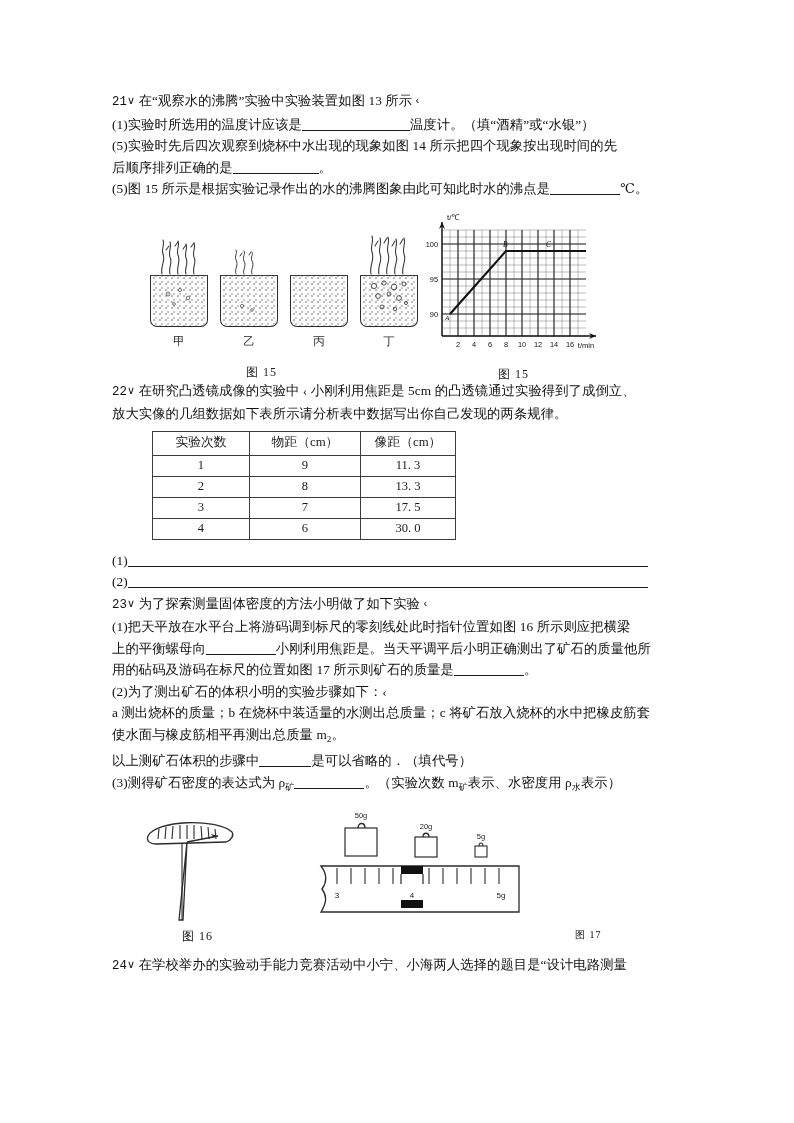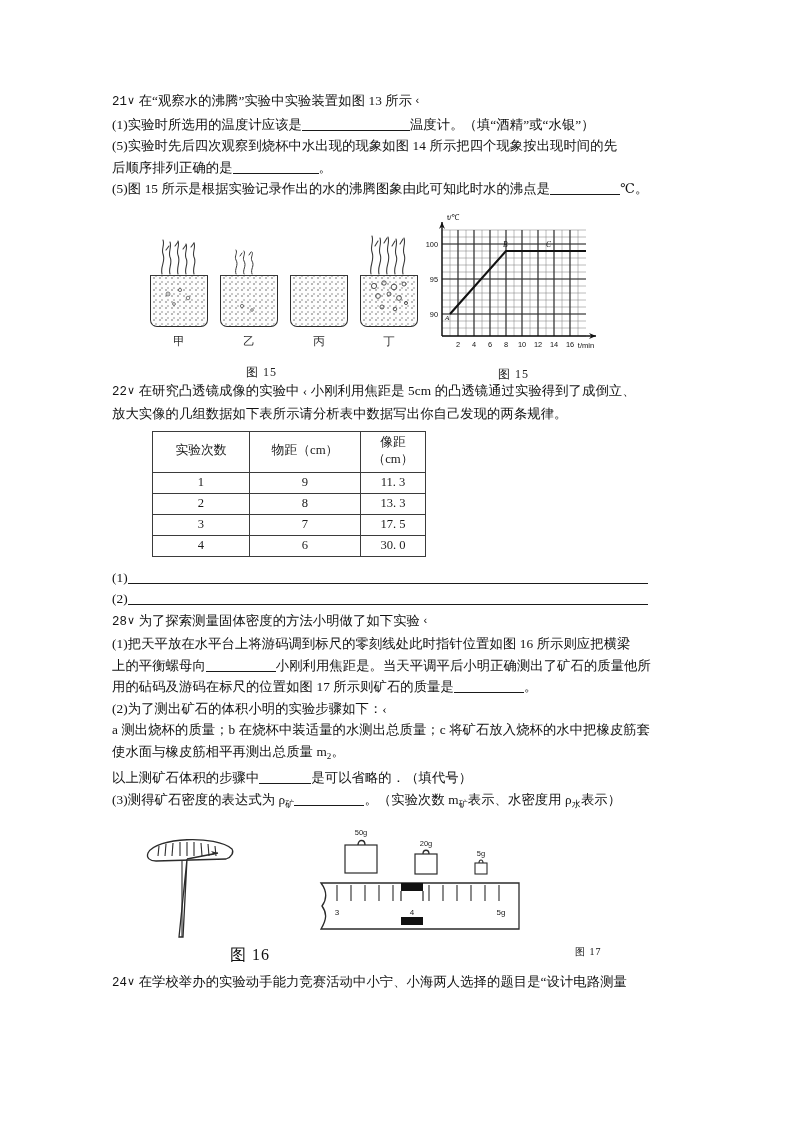--- a/index.html
+++ b/index.html
@@ -126,21 +126,21 @@
   }
   .graph svg { display: block; }
 
   
   .tbl-wrap {
     margin-top: 6px;
     margin-left: 40px;
   }
   table.data {
     border-collapse: collapse;
-    width: 274px;
+    width: 304px;
     font-size: 12.6px;
     padding-left: 8px;
   }
   table.data th, table.data td {
     border: 1px solid #3b3b3b;
     text-align: center;
     padding: 2px 0 3px 0;
     font-weight: normal;
     color: #1a1a1a;
   }
@@ -151,21 +151,21 @@
 
   
   .figrow2 {
     position: relative;
     height: 140px;
     margin-top: 10px;
   }
   .fig16 { position: absolute; left: 30px; top: 0; width: 140px; height: 135px; }
   .fig17 { position: absolute; left: 195px; top: 0; width: 300px; height: 135px; }
   .fig16 svg, .fig17 svg { display: block; }
-  .cap16 { position: absolute; left: 40px; top: 120px; font-size: 16px; letter-spacing: 1px; margin-left: 48px; }
+  .cap16 { position: absolute; left: 40px; top: 120px; font-size: 12px; letter-spacing: 1px; }
   .cap17 { position: absolute; left: 268px; top: 120px; font-size: 10px; letter-spacing: 1px; }
   .gap-a { height: 10px; }
   .gap-b { height: 6px; }
 </style>
 </head>
 <body>
 
 <div class="page">
   <div class="content">
 
@@ -410,21 +410,21 @@
     <div class="gap-a"></div>
 
     <div class="qline">
       <span>(1)</span><span class="blank b-full"></span>
     </div>
     <div class="qline">
       <span>(2)</span><span class="blank b-full"></span>
     </div>
 
     <div class="qline">
-      <span class="qnum">28</span><span class="mark">∨</span>
+      <span class="qnum">23</span><span class="mark">∨</span>
       <span>为了探索测量固体密度的方法小明做了如下实验</span>
       <span class="mark">‹</span>
     </div>
 
     <div class="qline">
       <span>(1)把天平放在水平台上将游码调到标尺的零刻线处此时指针位置如图 16 所示则应把横梁</span>
     </div>
     <div class="qline">
       <span>上的平衡螺母向</span><span class="blank b-sm"></span><span>小刚利用焦距是。当天平调平后小明正确测出了矿石的质量他所</span>
     </div>

